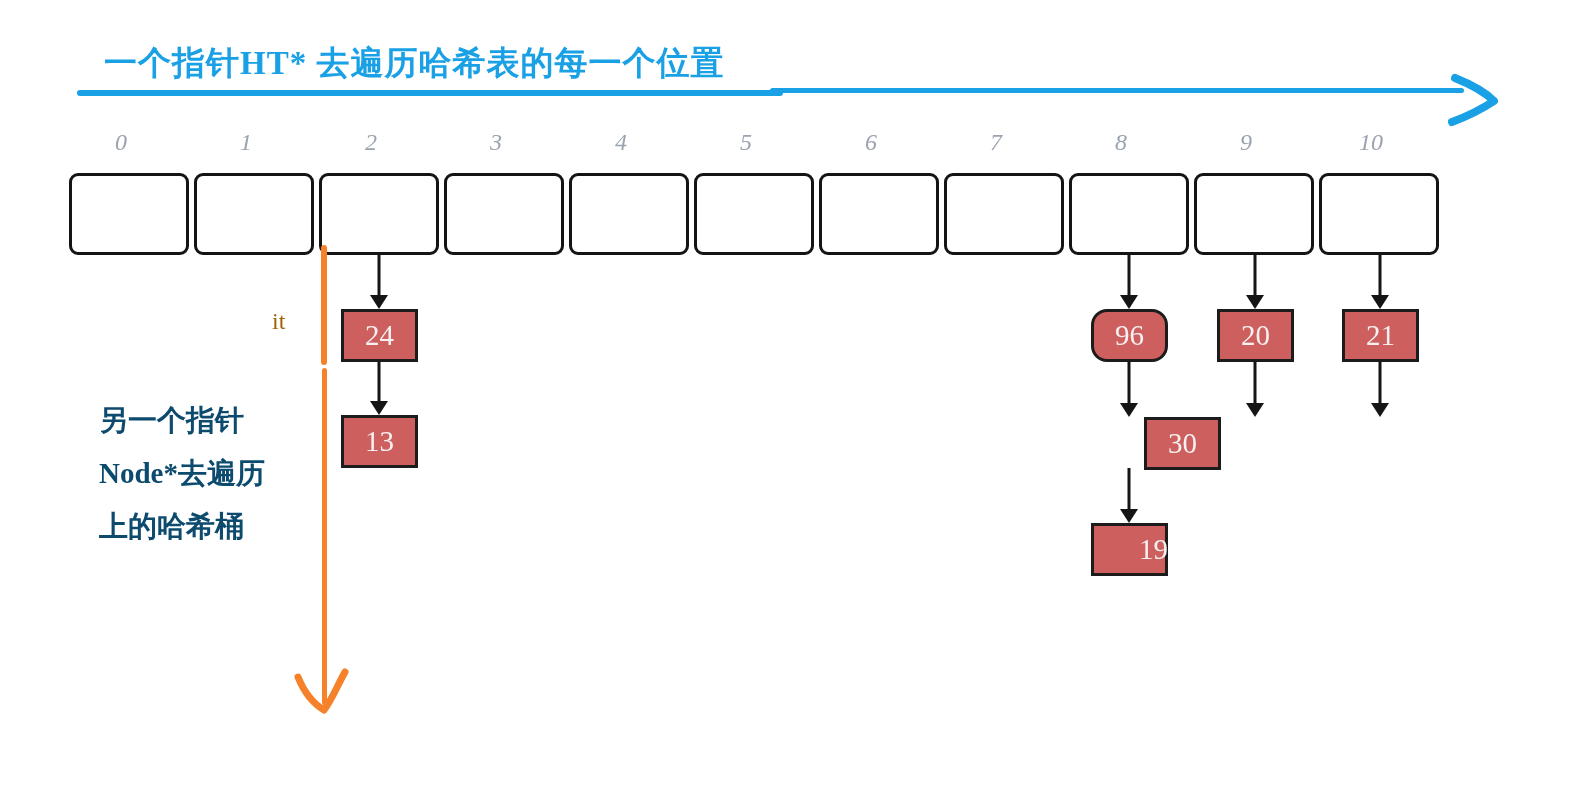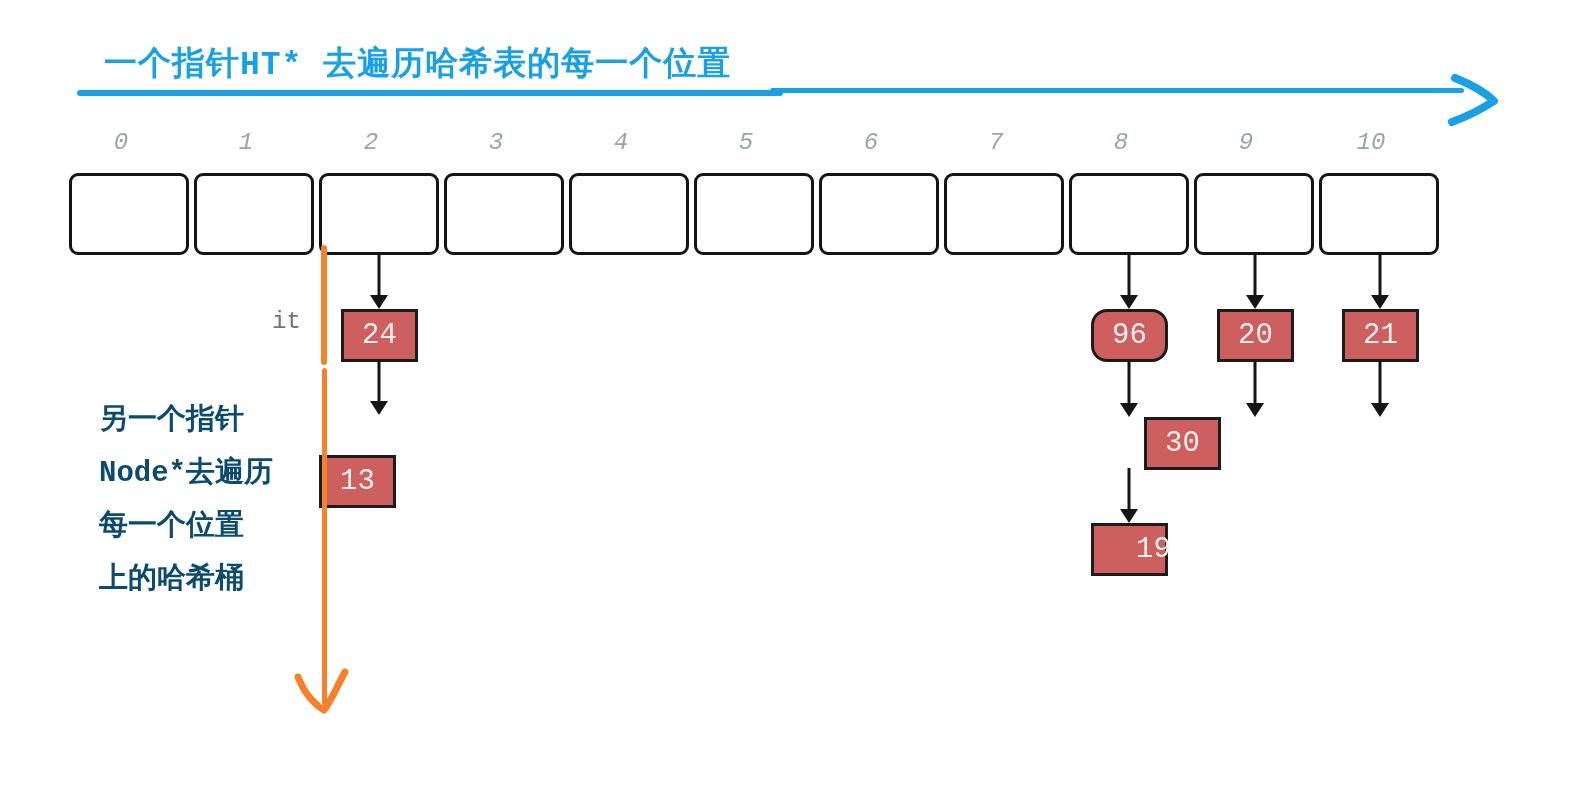--- a/index.html
+++ b/index.html
@@ -2,21 +2,21 @@
 <html><head>
 <meta charset="utf-8">
 <style>
   html, body { margin: 0; padding: 0; background: #ffffff; }
   .stage {
     position: relative;
     width: 1579px;
     height: 811px;
     background: #ffffff;
     overflow: hidden;
-    font-family: Liberation Mono, monospace;
+    font-family: Liberation Serif, serif;
   }
   
   .title {
     position: absolute;
     left: 104px; top: 41px;
     font-size: 33px;
     font-weight: bold;
     letter-spacing: 1px;
     color: #1aa1e5;
     white-space: nowrap;
@@ -73,21 +73,21 @@
     box-sizing: border-box;
     background: #cd5f5f;
     border: 3px solid #1c1c1c;
     color: #f7f0f0;
     font-size: 29px;
     display: flex; align-items: center; justify-content: center;
   }
   
   .it-label {
     position: absolute; left: 272px; top: 308px;
-    font-size: 24px; color: #737373;
+    font-size: 24px; color: #a16207;
   }
   
   .side-note {
     position: absolute; left: 99px; top: 394px;
     font-size: 29px; font-weight: bold;
     line-height: 53px;
     color: #0c4a6e;
     white-space: nowrap;
   }
   
@@ -132,21 +132,21 @@
     <div class="cell"></div>
     <div class="cell"></div>
     <div class="cell"></div>
     <div class="cell"></div>
     <div class="cell"></div>
   </div>
 
   <div class="arr" style="left:379px; top:255px; height:54px;"></div>
   <div class="node" style="left:379px; top:309px;">24</div>
   <div class="arr" style="left:379px; top:361px; height:54px;"></div>
-  <div class="node" style="left:357px; top:415px;margin-top:40px;">13</div>
+  <div class="node" style="left:379px; top:415px;">13</div>
 
   <div class="arr" style="left:1129px; top:255px; height:54px;"></div>
   <div class="node" style="left:1129px; top:309px;border-radius:16px;">96</div>
   <div class="arr" style="left:1129px; top:361px; height:56px;"></div>
   <div class="node" style="left:1182px; top:417px;">30</div>
   <div class="arr" style="left:1129px; top:468px; height:55px;"></div>
   <div class="node" style="left:1129px; top:523px;padding-left:48px;">19</div>
 
   <div class="arr" style="left:1255px; top:255px; height:54px;"></div>
   <div class="node" style="left:1255px; top:309px;">20</div>
@@ -154,21 +154,20 @@
 
   <div class="arr" style="left:1380px; top:255px; height:54px;"></div>
   <div class="node" style="left:1380px; top:309px;">21</div>
   <div class="arr" style="left:1380px; top:361px; height:56px;"></div>
 
   <div class="it-label">it</div>
 
   <div class="side-note">
     <div>另一个指针</div>
     <div>Node*去遍历</div>
-    <div>每一个位置</div>
     <div>上的哈希桶</div>
   </div>
   <div class="vline seg1"></div>
   <div class="vline seg2"></div>
   <svg class="orange-head" width="70" height="70" viewBox="0 0 70 70">
     <path d="M 8 27 C 14 42, 24 54, 34 60 M 34 60 C 42 50, 46 38, 55 22" fill="none" stroke="#f5822a" stroke-width="7" stroke-linecap="round" stroke-linejoin="round"></path>
   </svg>
 
 </div>
 

